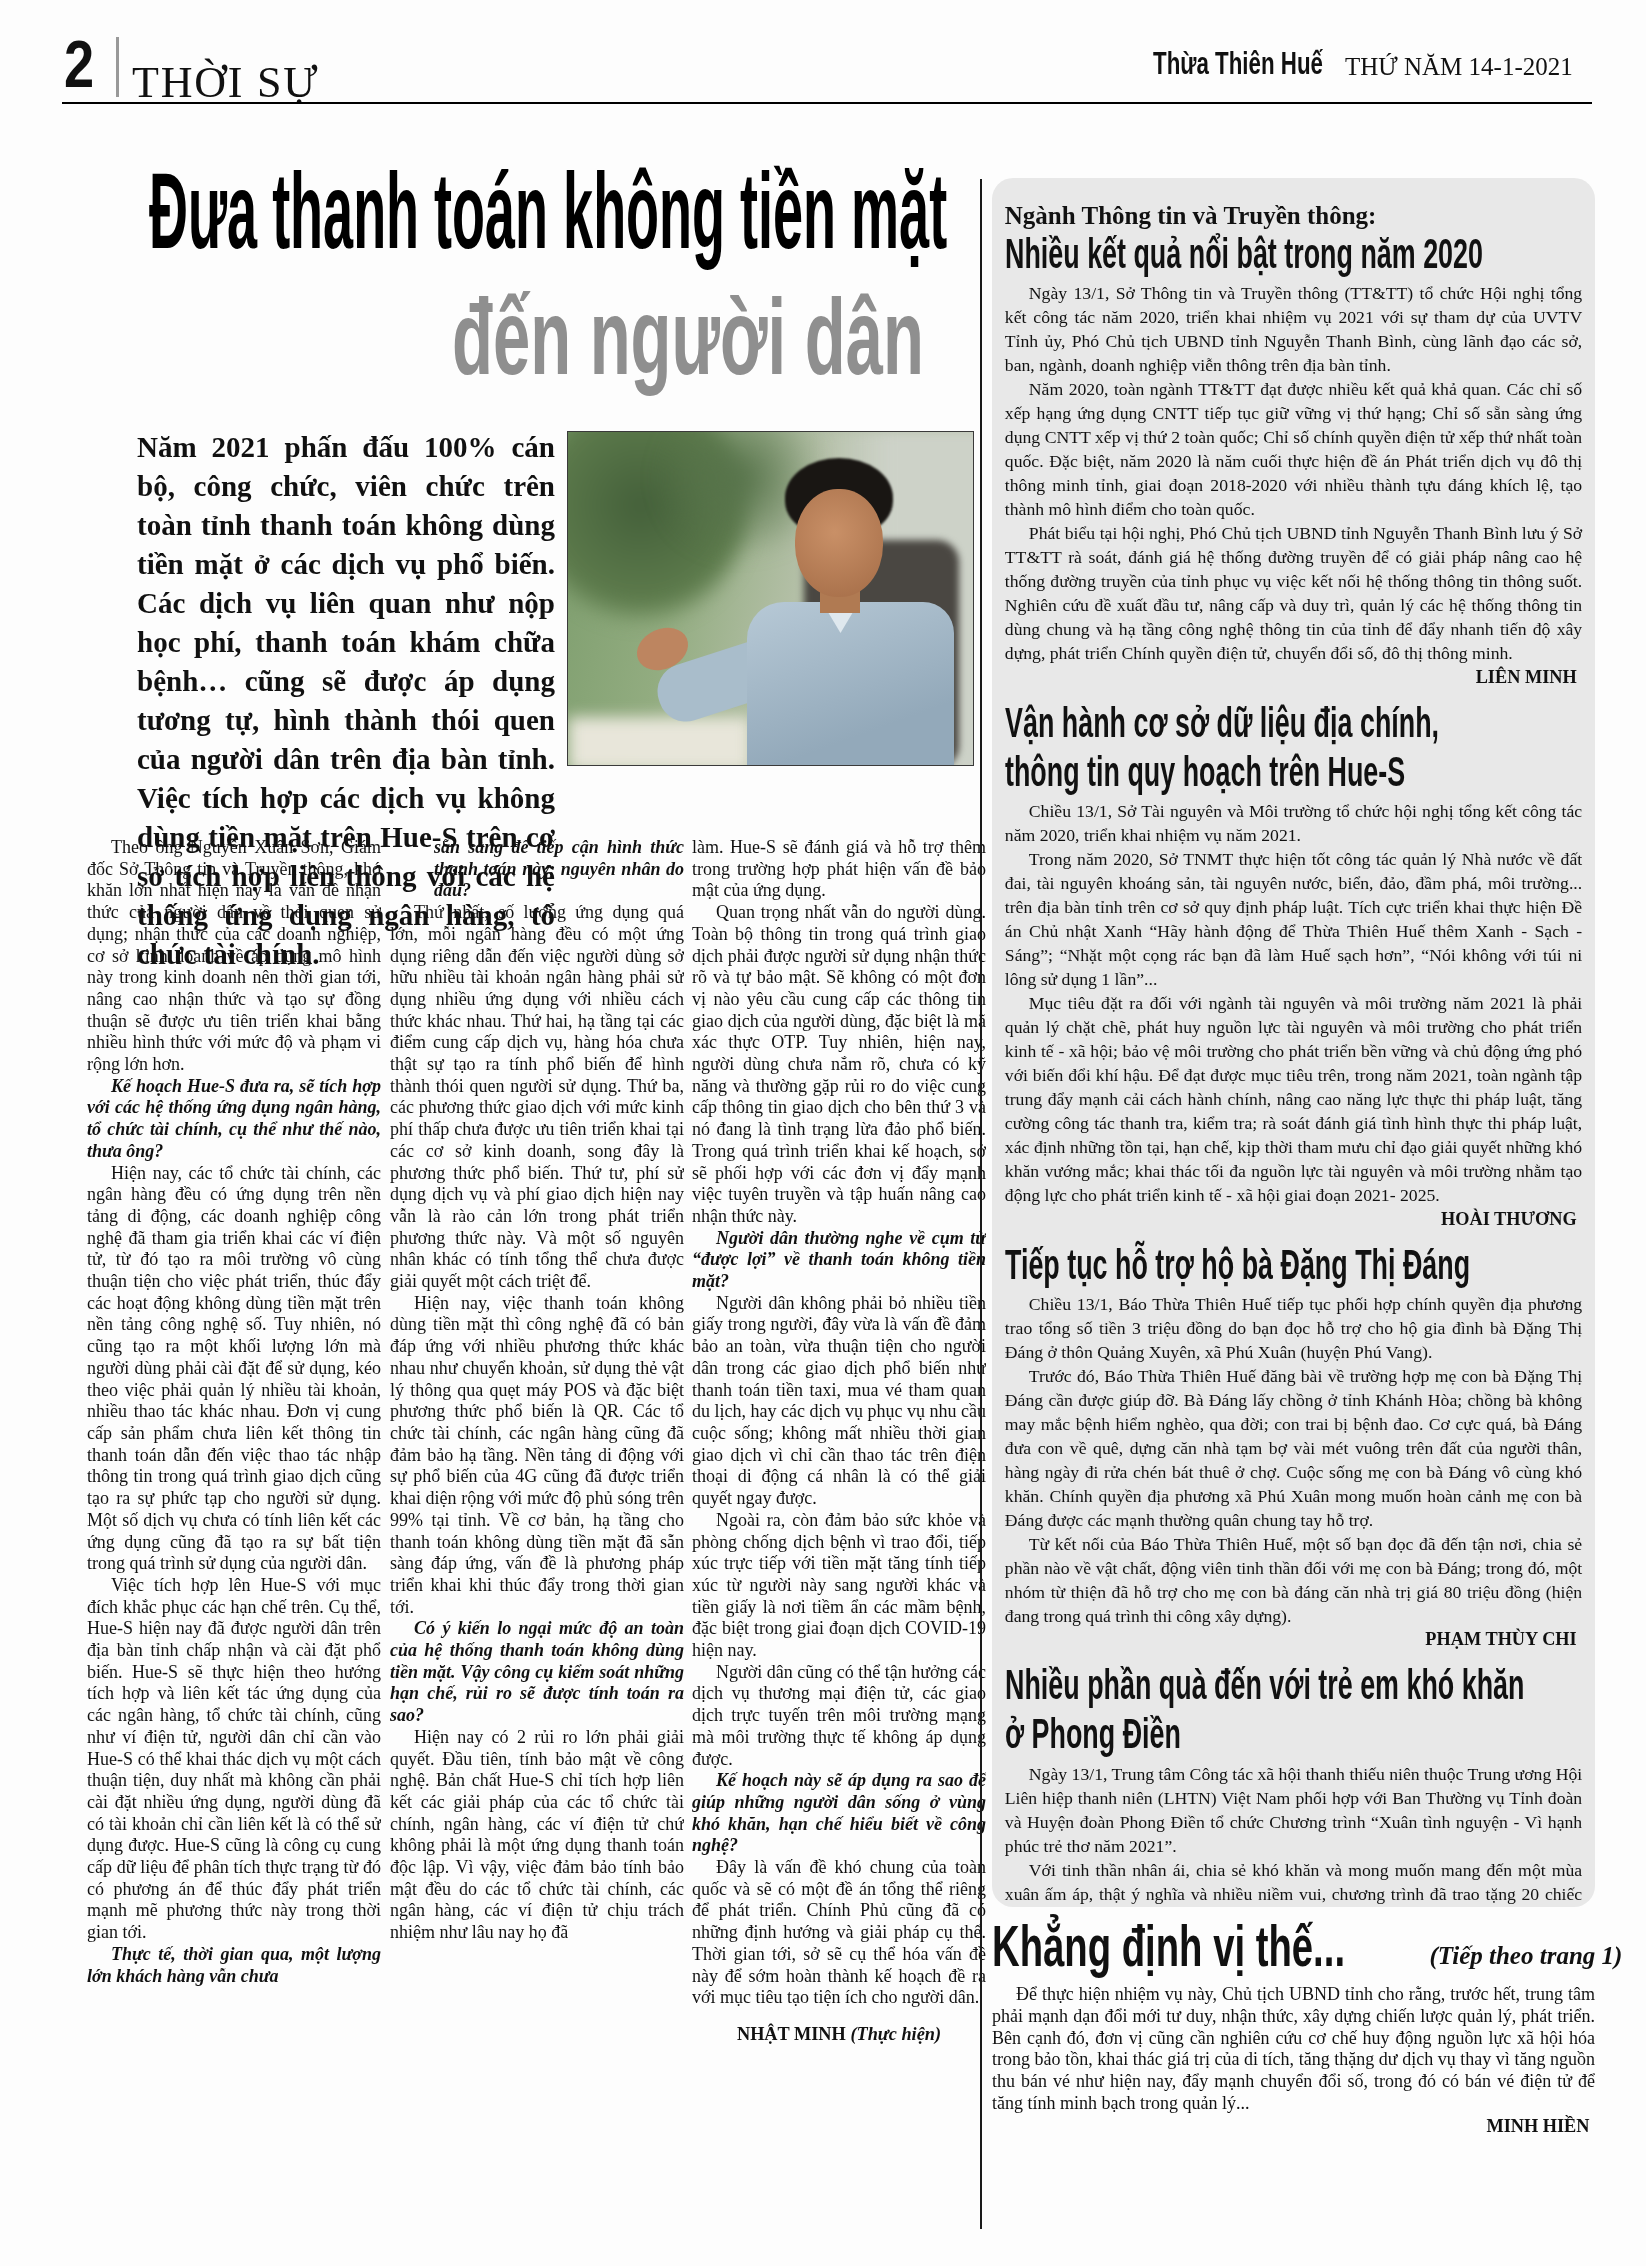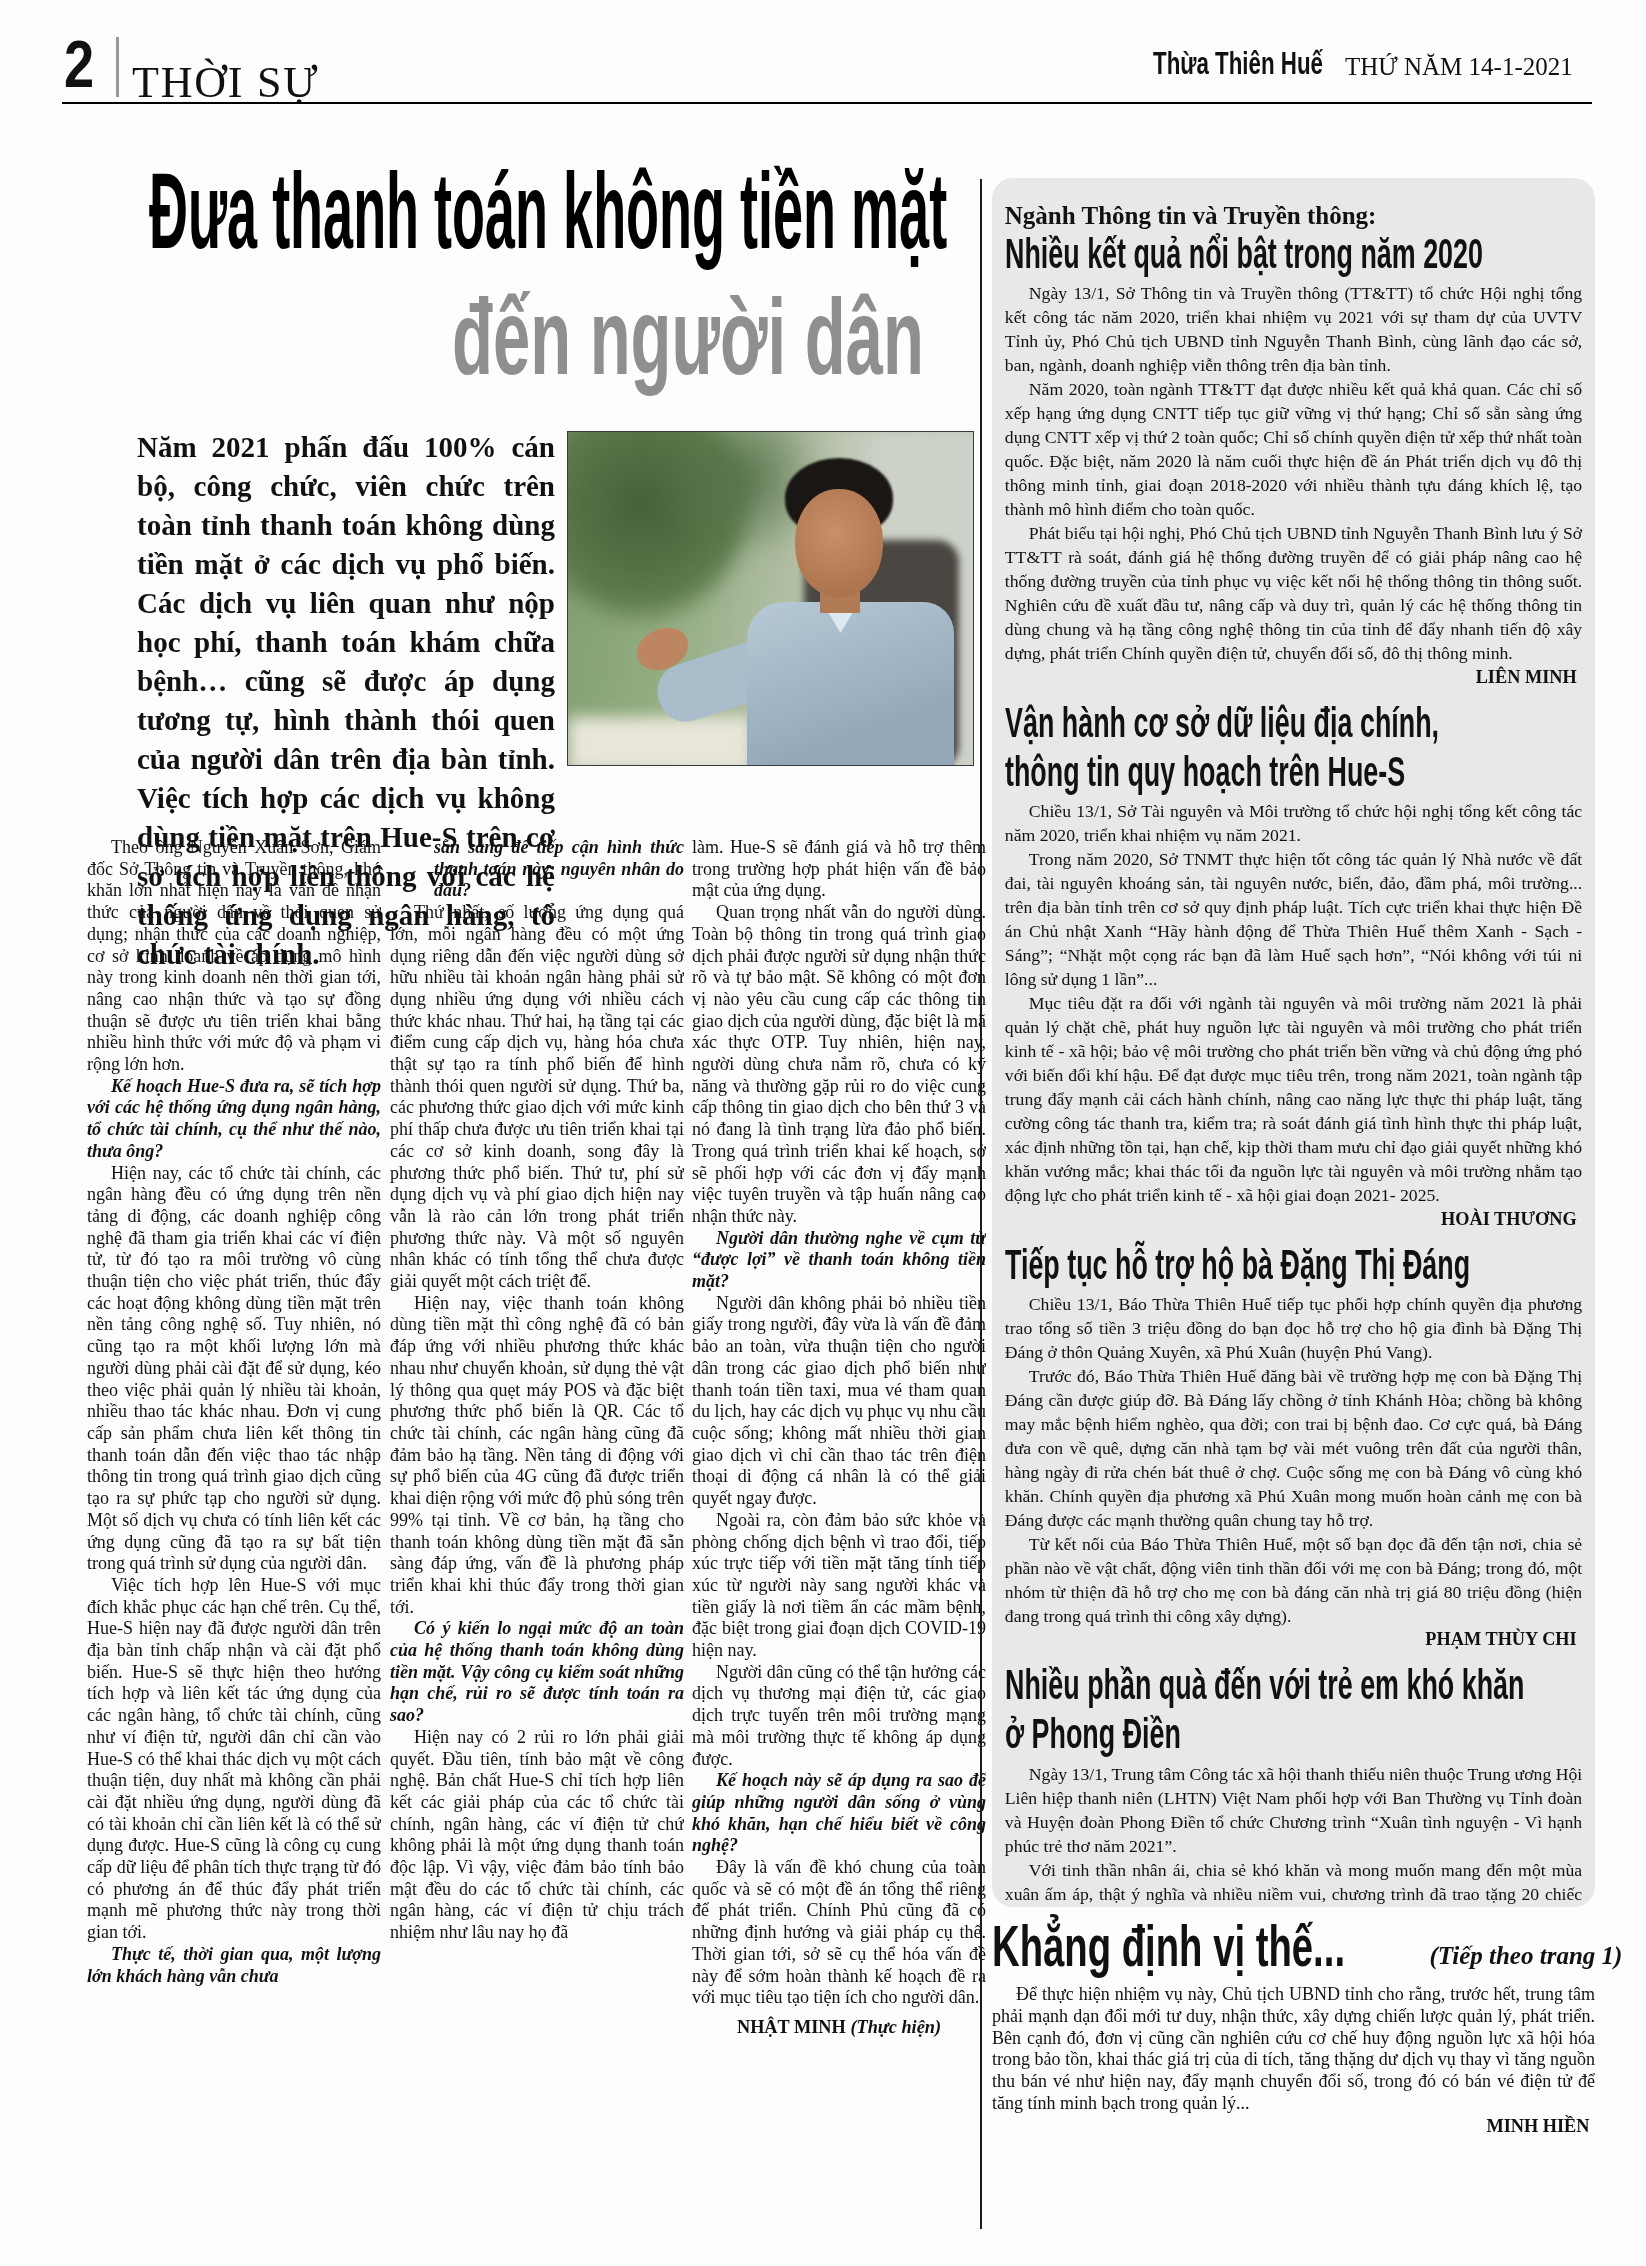--- a/index.html
+++ b/index.html
@@ -50,21 +50,21 @@
   .cap-line1{font-style:italic;font-weight:bold;text-align:left;}
   .cap-line2{text-align:right;font-weight:bold;}
   .cap-line2 .cap-label{font-style:italic;}
   .col{position:absolute;top:718px;width:294px;height:1398px;overflow:hidden;
        font-size:18px;line-height:21.7px;}
   .col1{left:0;}  .col2{left:303px;}  .col3{left:605px;}
   .para{margin:0;text-indent:24px;text-align:justify;}
   .para.qa{font-weight:bold;font-style:italic;}
   .para.cont{text-indent:0;}
   .para.qa.cont{text-indent:0;margin-left:44px;}
-  .byline-main{margin:8px 0 0 0;text-align:center;font-size:18.3px;}
+  .byline-main{margin:15px 0 0 0;text-align:center;font-size:18.3px;}
   .byline-main .bl-name{font-weight:bold;}
   .byline-main .bl-note{font-weight:bold;font-style:italic;}
   .vdivider{position:absolute;left:980px;top:179px;width:1.8px;height:2050px;background:#1a1a1a;}
   
   .sidebar{position:absolute;left:992px;top:178px;width:603px;height:1729px;background:#e8e8e8;
            box-sizing:border-box;padding:24px 12.8px 9.1px 12.8px;overflow:hidden;border-radius:21px;}
   .s-article{margin-bottom:12.8px;}
   .kicker{font-size:25px;font-weight:bold;margin:0 0 1.8px 0;}
   .s-title{font-family:"Liberation Sans",sans-serif;font-weight:bold;font-size:42px;line-height:1.04;
            white-space:nowrap;transform:scaleX(.64);transform-origin:left top;margin:1.8px 0 5.5px 0;}

